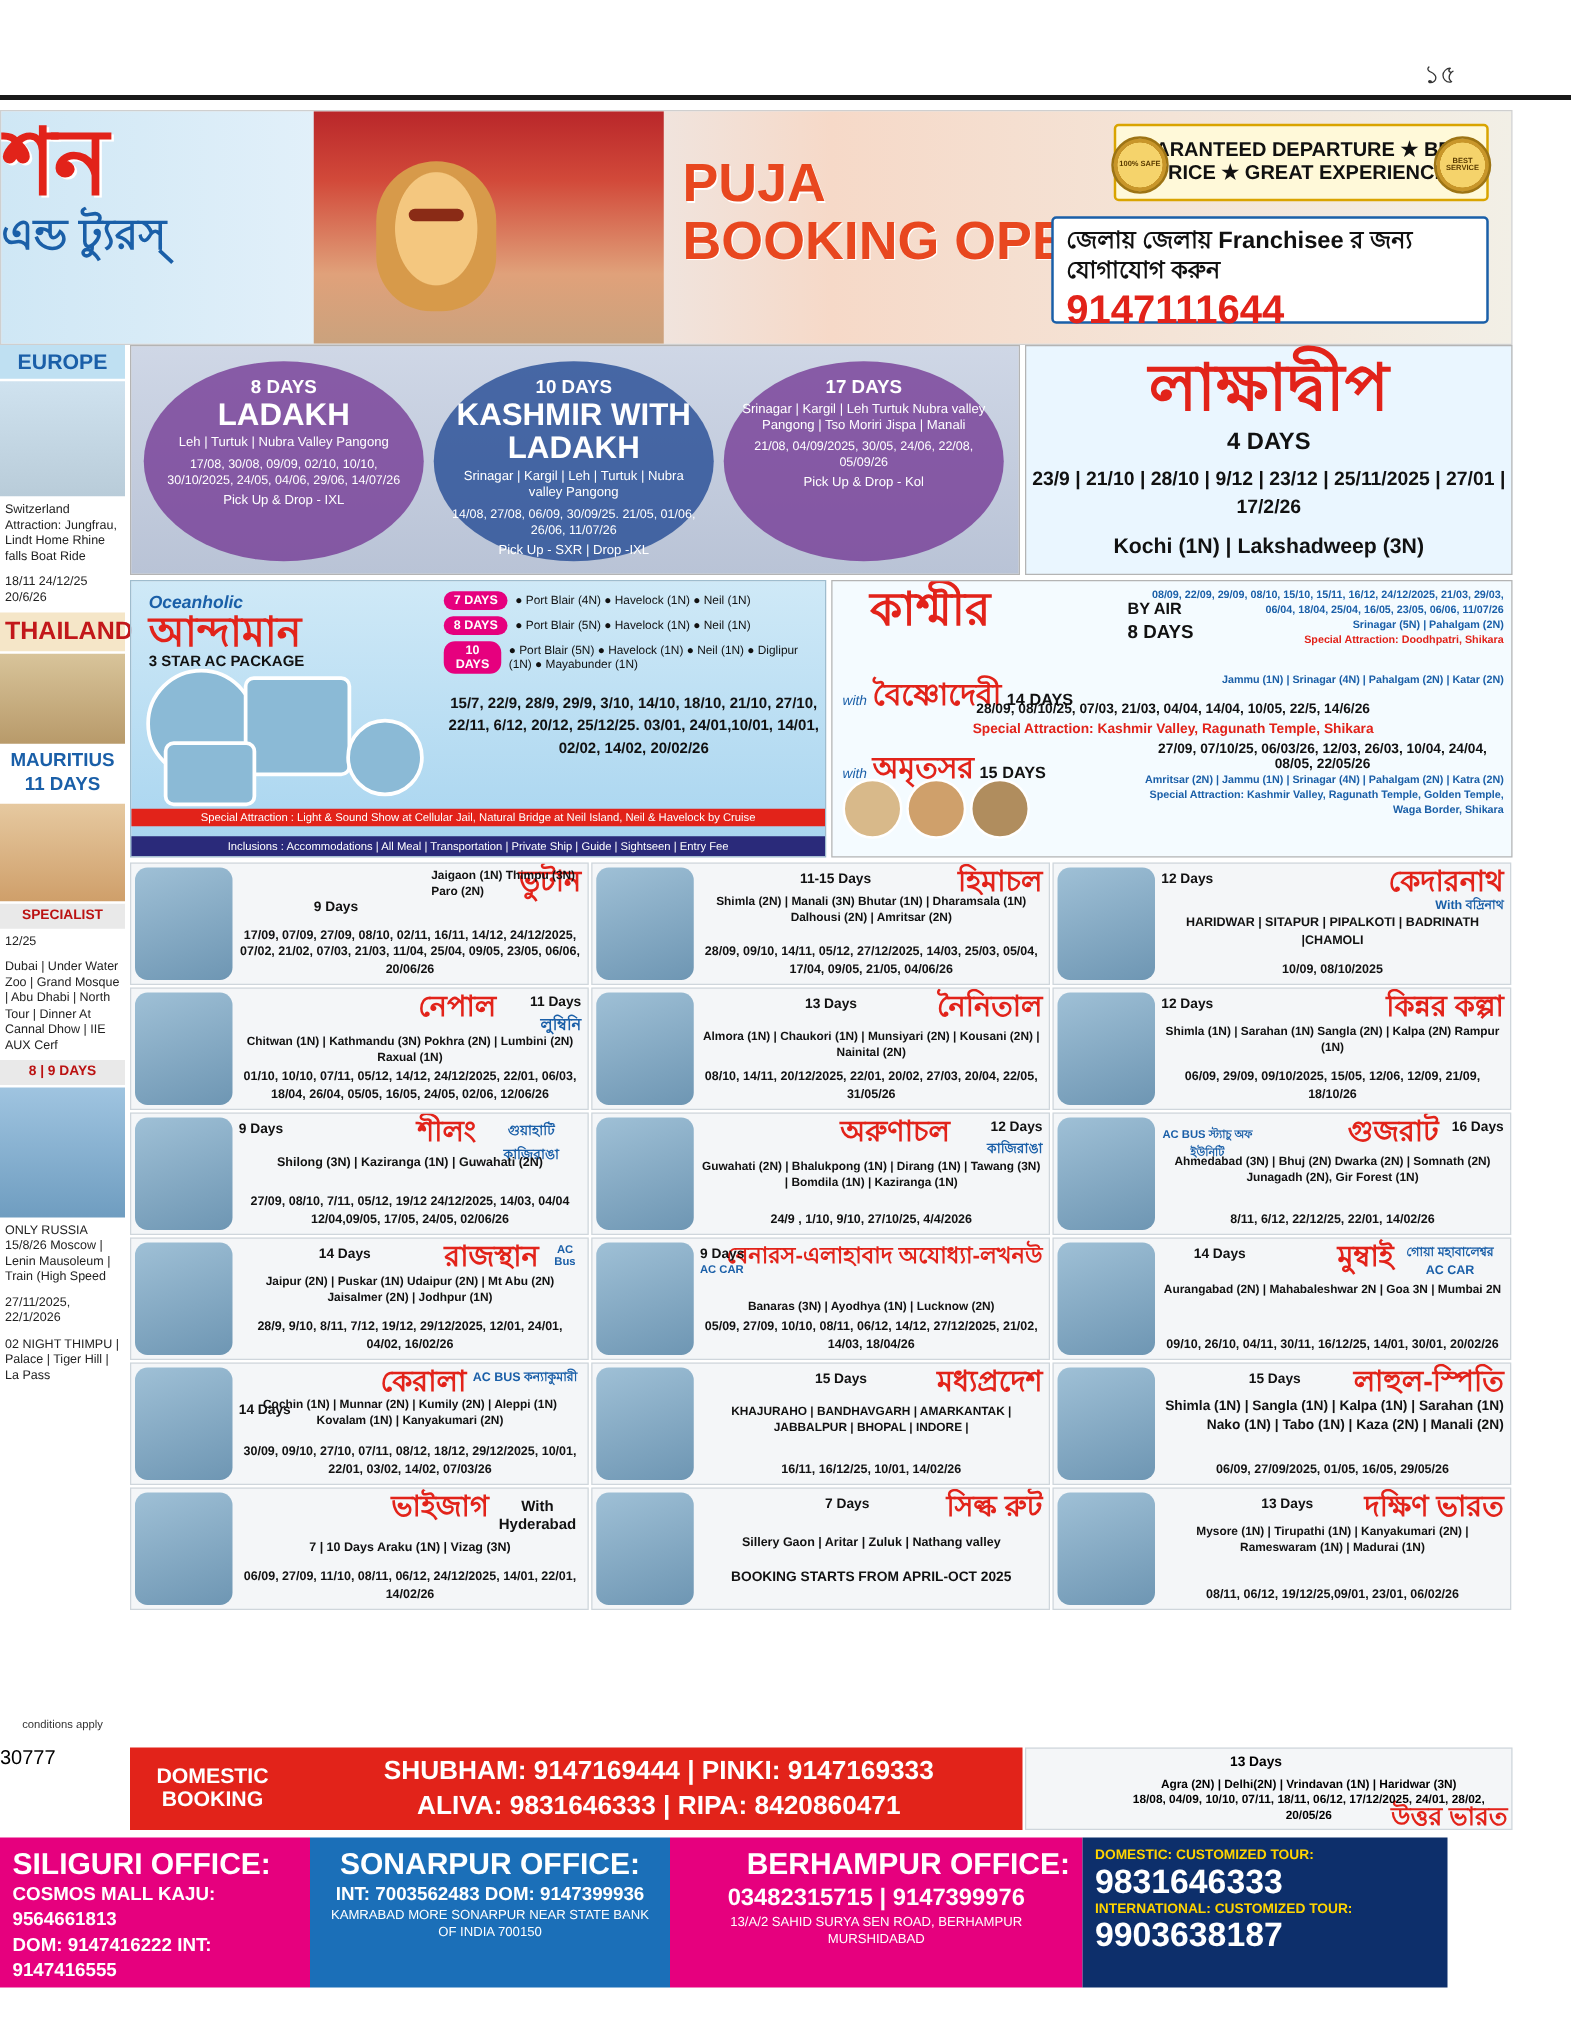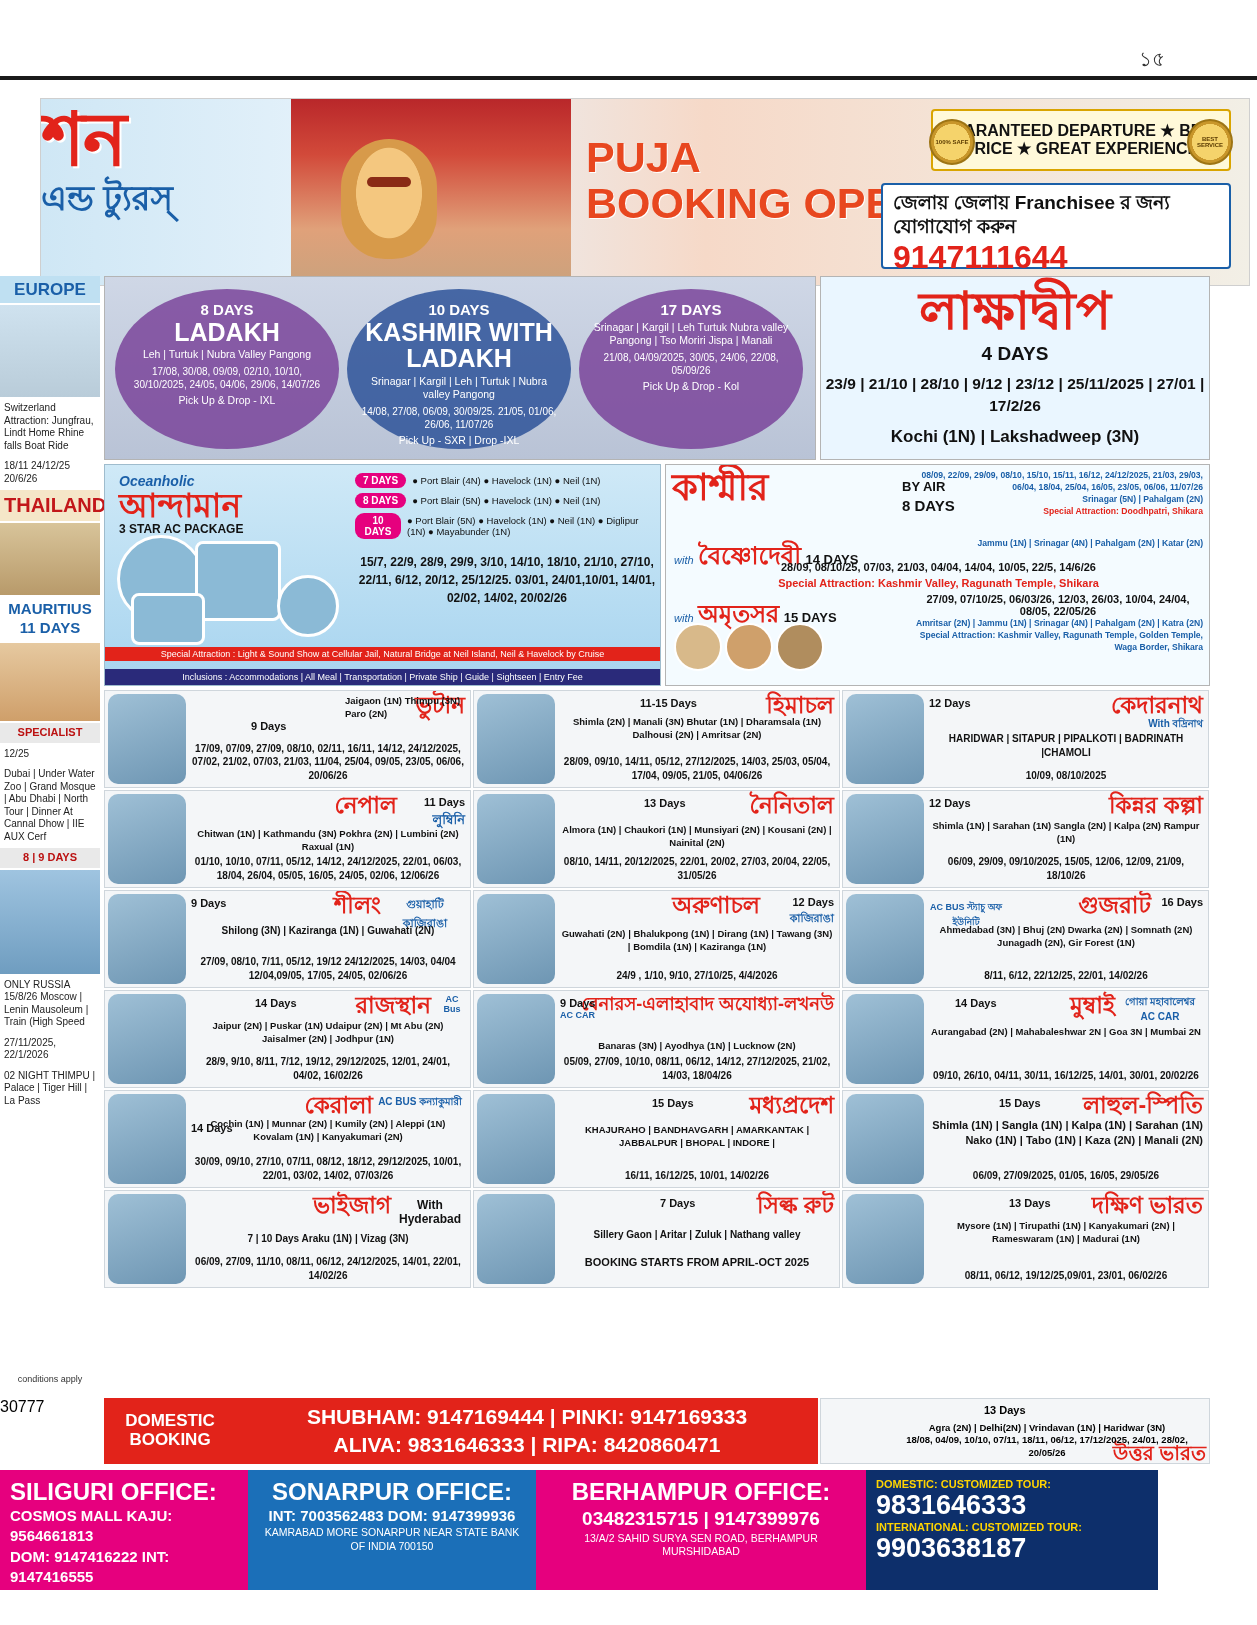--- a/index.html
+++ b/index.html
@@ -13,23 +13,23 @@
   }
   .page { position:relative; width:1257px; height:1625px; }
 
   
   .topbar { height:78px; position:relative; }
   .pageno { position:absolute; right:92px; top:44px; font-size:20px; color:#333; }
   .rule { position:absolute; left:0; right:0; top:76px; height:4px; background:#1a1a1a; }
 
   
   .masthead {
-    position:absolute; left:0; top:98px; width:1210px; height:188px;
+    position:absolute; left:0; top:88px; width:1210px; height:188px;
     background:linear-gradient(90deg,#cfe7f5 0%, #e8f3fb 28%, #f6d9c8 55%, #f2efe6 100%);
-    border:1px solid #cfcfcf; overflow:hidden;margin-left:40px;
+    border:1px solid #cfcfcf; overflow:hidden;
   }
   .mh-left {
     position:absolute; left:0; top:4px; width:270px; color:#e2231a;
     font-weight:bold; line-height:1;
   }
   .mh-left .l1 { font-size:74px; letter-spacing:-2px; text-shadow:2px 2px 0 #fff; }
   .mh-left .l2 { font-size:34px; color:#1a5fa8; margin-top:4px; }
   .mh-temple {
     position:absolute; left:250px; top:0; width:280px; height:186px;
     background:linear-gradient(180deg,#b9272a 0%,#d24a3a 30%,#e0a17a 70%,#caa27d 100%);
@@ -134,21 +134,21 @@
   .and-inc {
     position:absolute; left:0; bottom:0; width:100%; background:#2a2a7a; color:#fff;
     font-size:9px; text-align:center; padding:3px 0;
   }
 
   
   .kashmir {
     position:absolute; left:665px; top:464px; width:545px; height:222px;
     background:#f4fbff; border:1px solid #b4b4b4; overflow:hidden; padding:4px 6px;
   }
-  .k-ttl { font-size:37px; color:#e2231a; font-weight:bold; line-height:1; }
+  .k-ttl { font-size:37px; color:#e2231a; font-weight:bold; line-height:1;margin-left:24px; }
   .k-by { position:absolute; left:236px; top:14px; font-size:13px; font-weight:bold; color:#111; }
   .k-days { position:absolute; left:236px; top:32px; font-size:15px; font-weight:bold; color:#111; }
   .k-right { position:absolute; right:6px; top:4px; width:300px; text-align:right;
              font-size:8.6px; line-height:1.4; color:#1a5fa8; font-weight:bold; }
   .k-red { color:#e2231a; }
   .k-sub { font-size:24px; color:#e2231a; font-weight:bold; }
   .k-with { font-size:11px; color:#1a5fa8; font-style:italic; }
   .k-line { font-size:13px; color:#111; font-weight:bold; }
 
   
@@ -567,21 +567,21 @@
       <div class="h">SILIGURI OFFICE:</div>
       <div class="l">COSMOS MALL      KAJU: 9564661813</div>
       <div class="l">DOM: 9147416222 INT: 9147416555</div>
     </div>
     <div class="off off2">
       <div class="h" style="text-align:center;">SONARPUR OFFICE:</div>
       <div class="l" style="text-align:center;">INT: 7003562483 DOM: 9147399936</div>
       <div class="s" style="text-align:center;">KAMRABAD MORE SONARPUR   NEAR STATE BANK OF INDIA 700150</div>
     </div>
     <div class="off off3">
-      <div class="h" style="text-align:center;">BERHAMPUR OFFICE:</div>
+      <div class="h" style="text-align:right;">BERHAMPUR OFFICE:</div>
       <div class="l" style="text-align:center;font-size:19px;">03482315715 | 9147399976</div>
       <div class="s" style="text-align:center;">13/A/2 SAHID SURYA SEN ROAD, BERHAMPUR MURSHIDABAD</div>
     </div>
     <div class="off off4">
       <div class="tag">DOMESTIC: CUSTOMIZED TOUR:</div>
       <div class="big">9831646333</div>
       <div class="tag">INTERNATIONAL: CUSTOMIZED TOUR:</div>
       <div class="big">9903638187</div>
     </div>
   </div>

